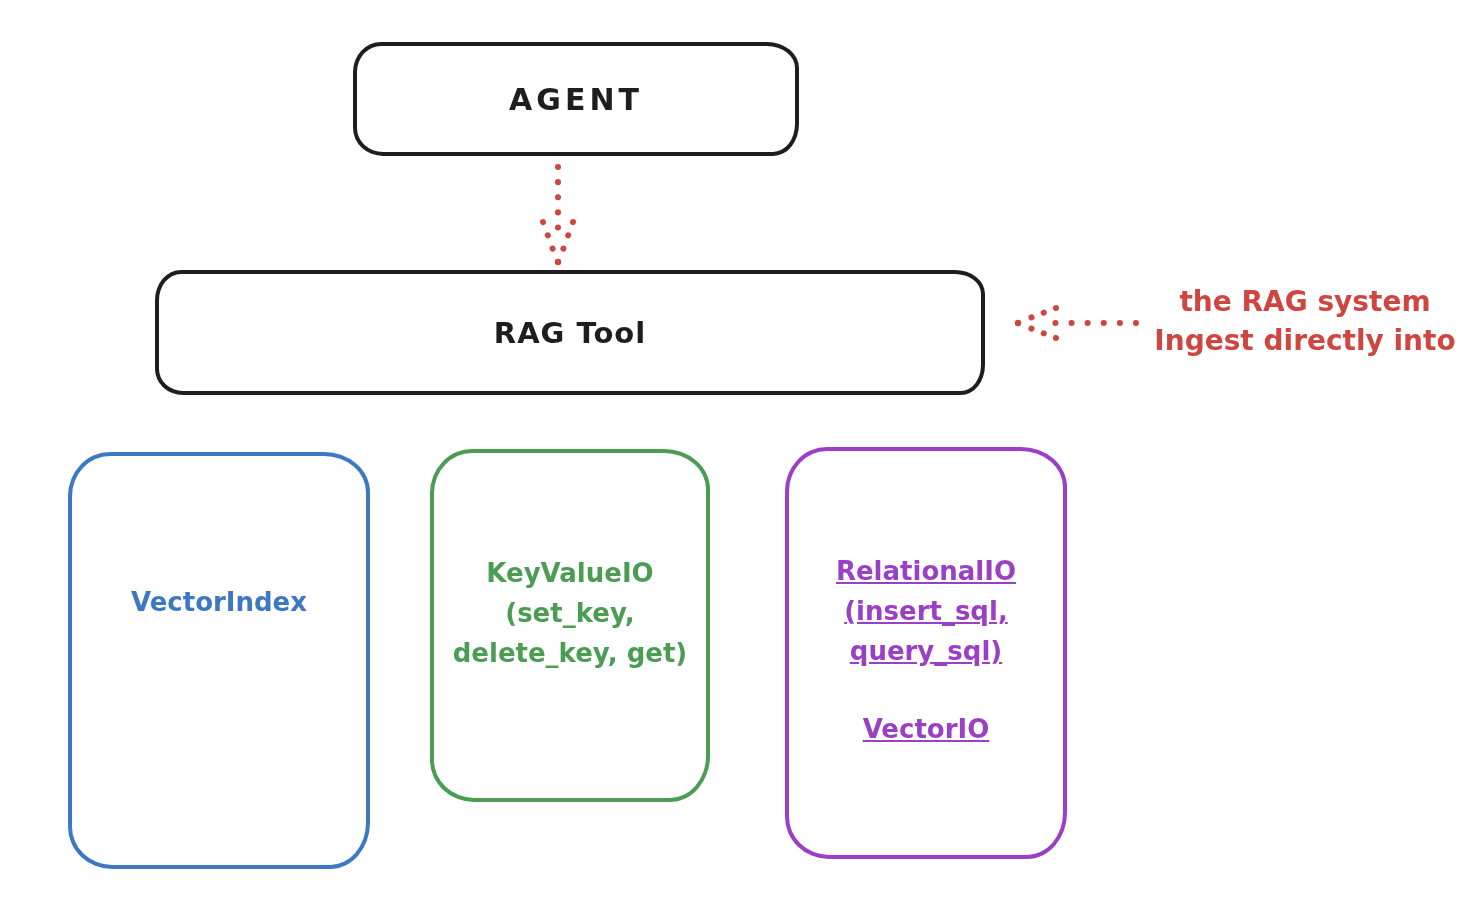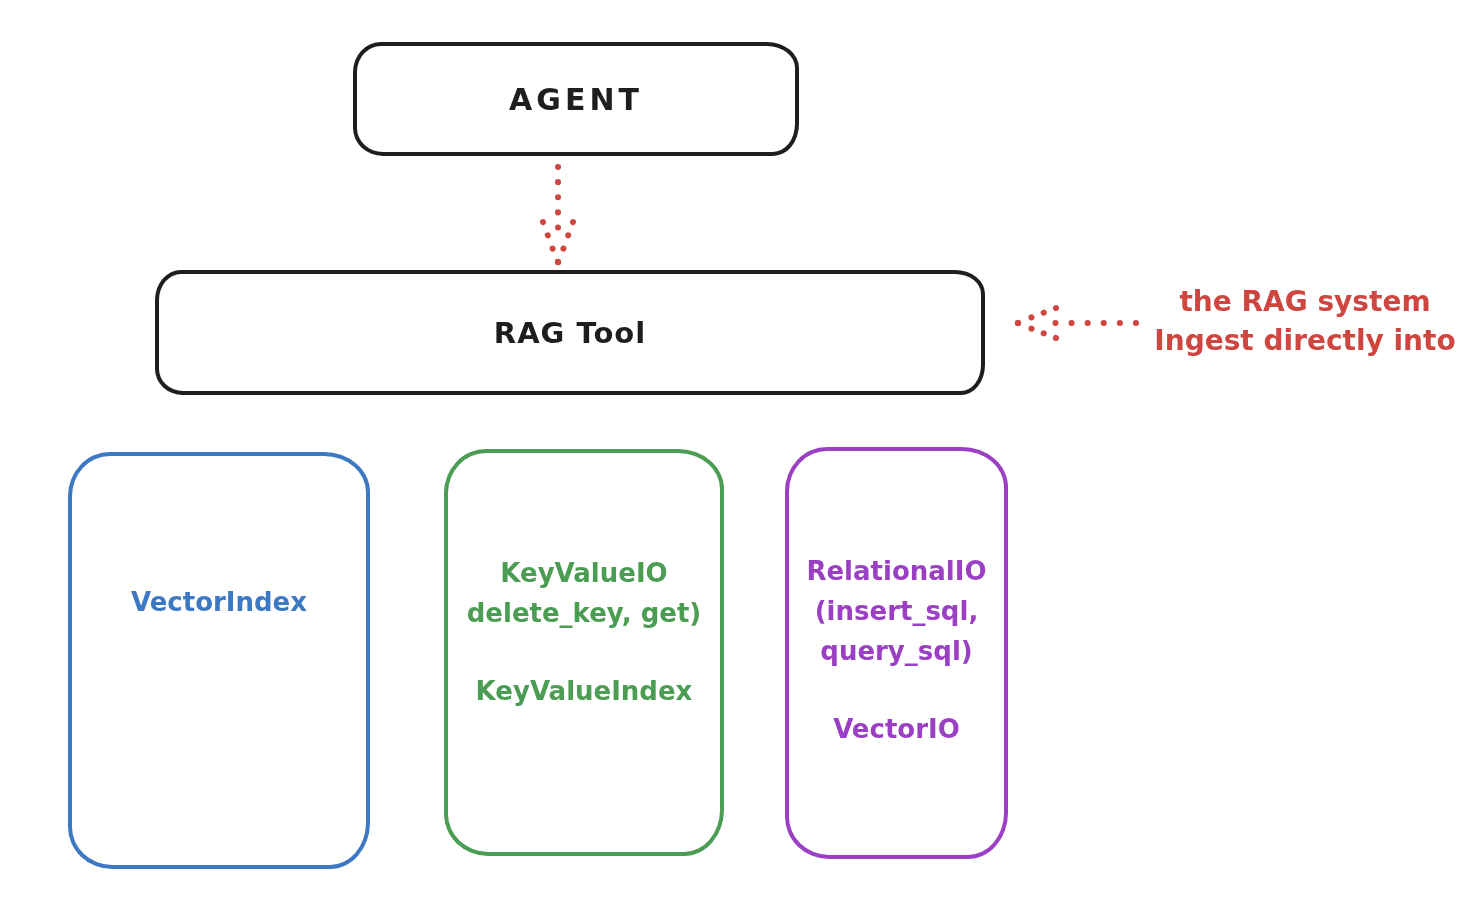--- a/index.html
+++ b/index.html
@@ -50,22 +50,22 @@
     align-items: center;
     justify-content: flex-start;
     text-align: center;
     border-width: 4px;
     font-size: 26px;
     font-weight: 700;
     line-height: 40px;
     border-radius: 42px 46px 40px 44px / 44px 40px 46px 42px;
   }
   .io-box-vector     { left: 68px;  top: 452px; width: 302px; height: 417px; }
-  .io-box-keyvalue   { left: 444px; top: 449px; width: 280px; height: 407px; }
-  .io-box-relational { left: 785px; top: 447px; width: 223px; height: 412px; }
+  .io-box-keyvalue   { left: 430px; top: 449px; width: 280px; height: 353px; }
+  .io-box-relational { left: 785px; top: 447px; width: 282px; height: 412px; text-decoration: underline; }
   .io-lines { margin-top: 88px; }
   .io-box-keyvalue .io-lines,
   .io-box-relational .io-lines { margin-top: 100px; }
   .io-index-label { margin-top: 38px; }
   .annotation {
     position: absolute;
     left: 1140px; top: 282px;
     width: 330px;
     text-align: center;
     font-size: 28px;
@@ -112,23 +112,23 @@
 
   <div class="sketch-box io-box io-box-vector" style="border-color: rgb(61, 121, 194); color: rgb(61, 121, 194);">
     <div class="io-lines">
     </div>
     <div class="io-index-label">VectorIndex</div>
   </div>
 
   <div class="sketch-box io-box io-box-keyvalue" style="border-color: rgb(74, 157, 82); color: rgb(74, 157, 82);">
     <div class="io-lines">
       <div>KeyValueIO</div>
+      <div>(set_key,</div>
       <div>delete_key, get)</div>
     </div>
-    <div class="io-index-label">KeyValueIndex</div>
   </div>
 
   <div class="sketch-box io-box io-box-relational" style="border-color: rgb(155, 63, 196); color: rgb(155, 63, 196);">
     <div class="io-lines">
       <div>RelationalIO</div>
       <div>(insert_sql,</div>
       <div>query_sql)</div>
     </div>
     <div class="io-index-label">VectorIO</div>
   </div>

